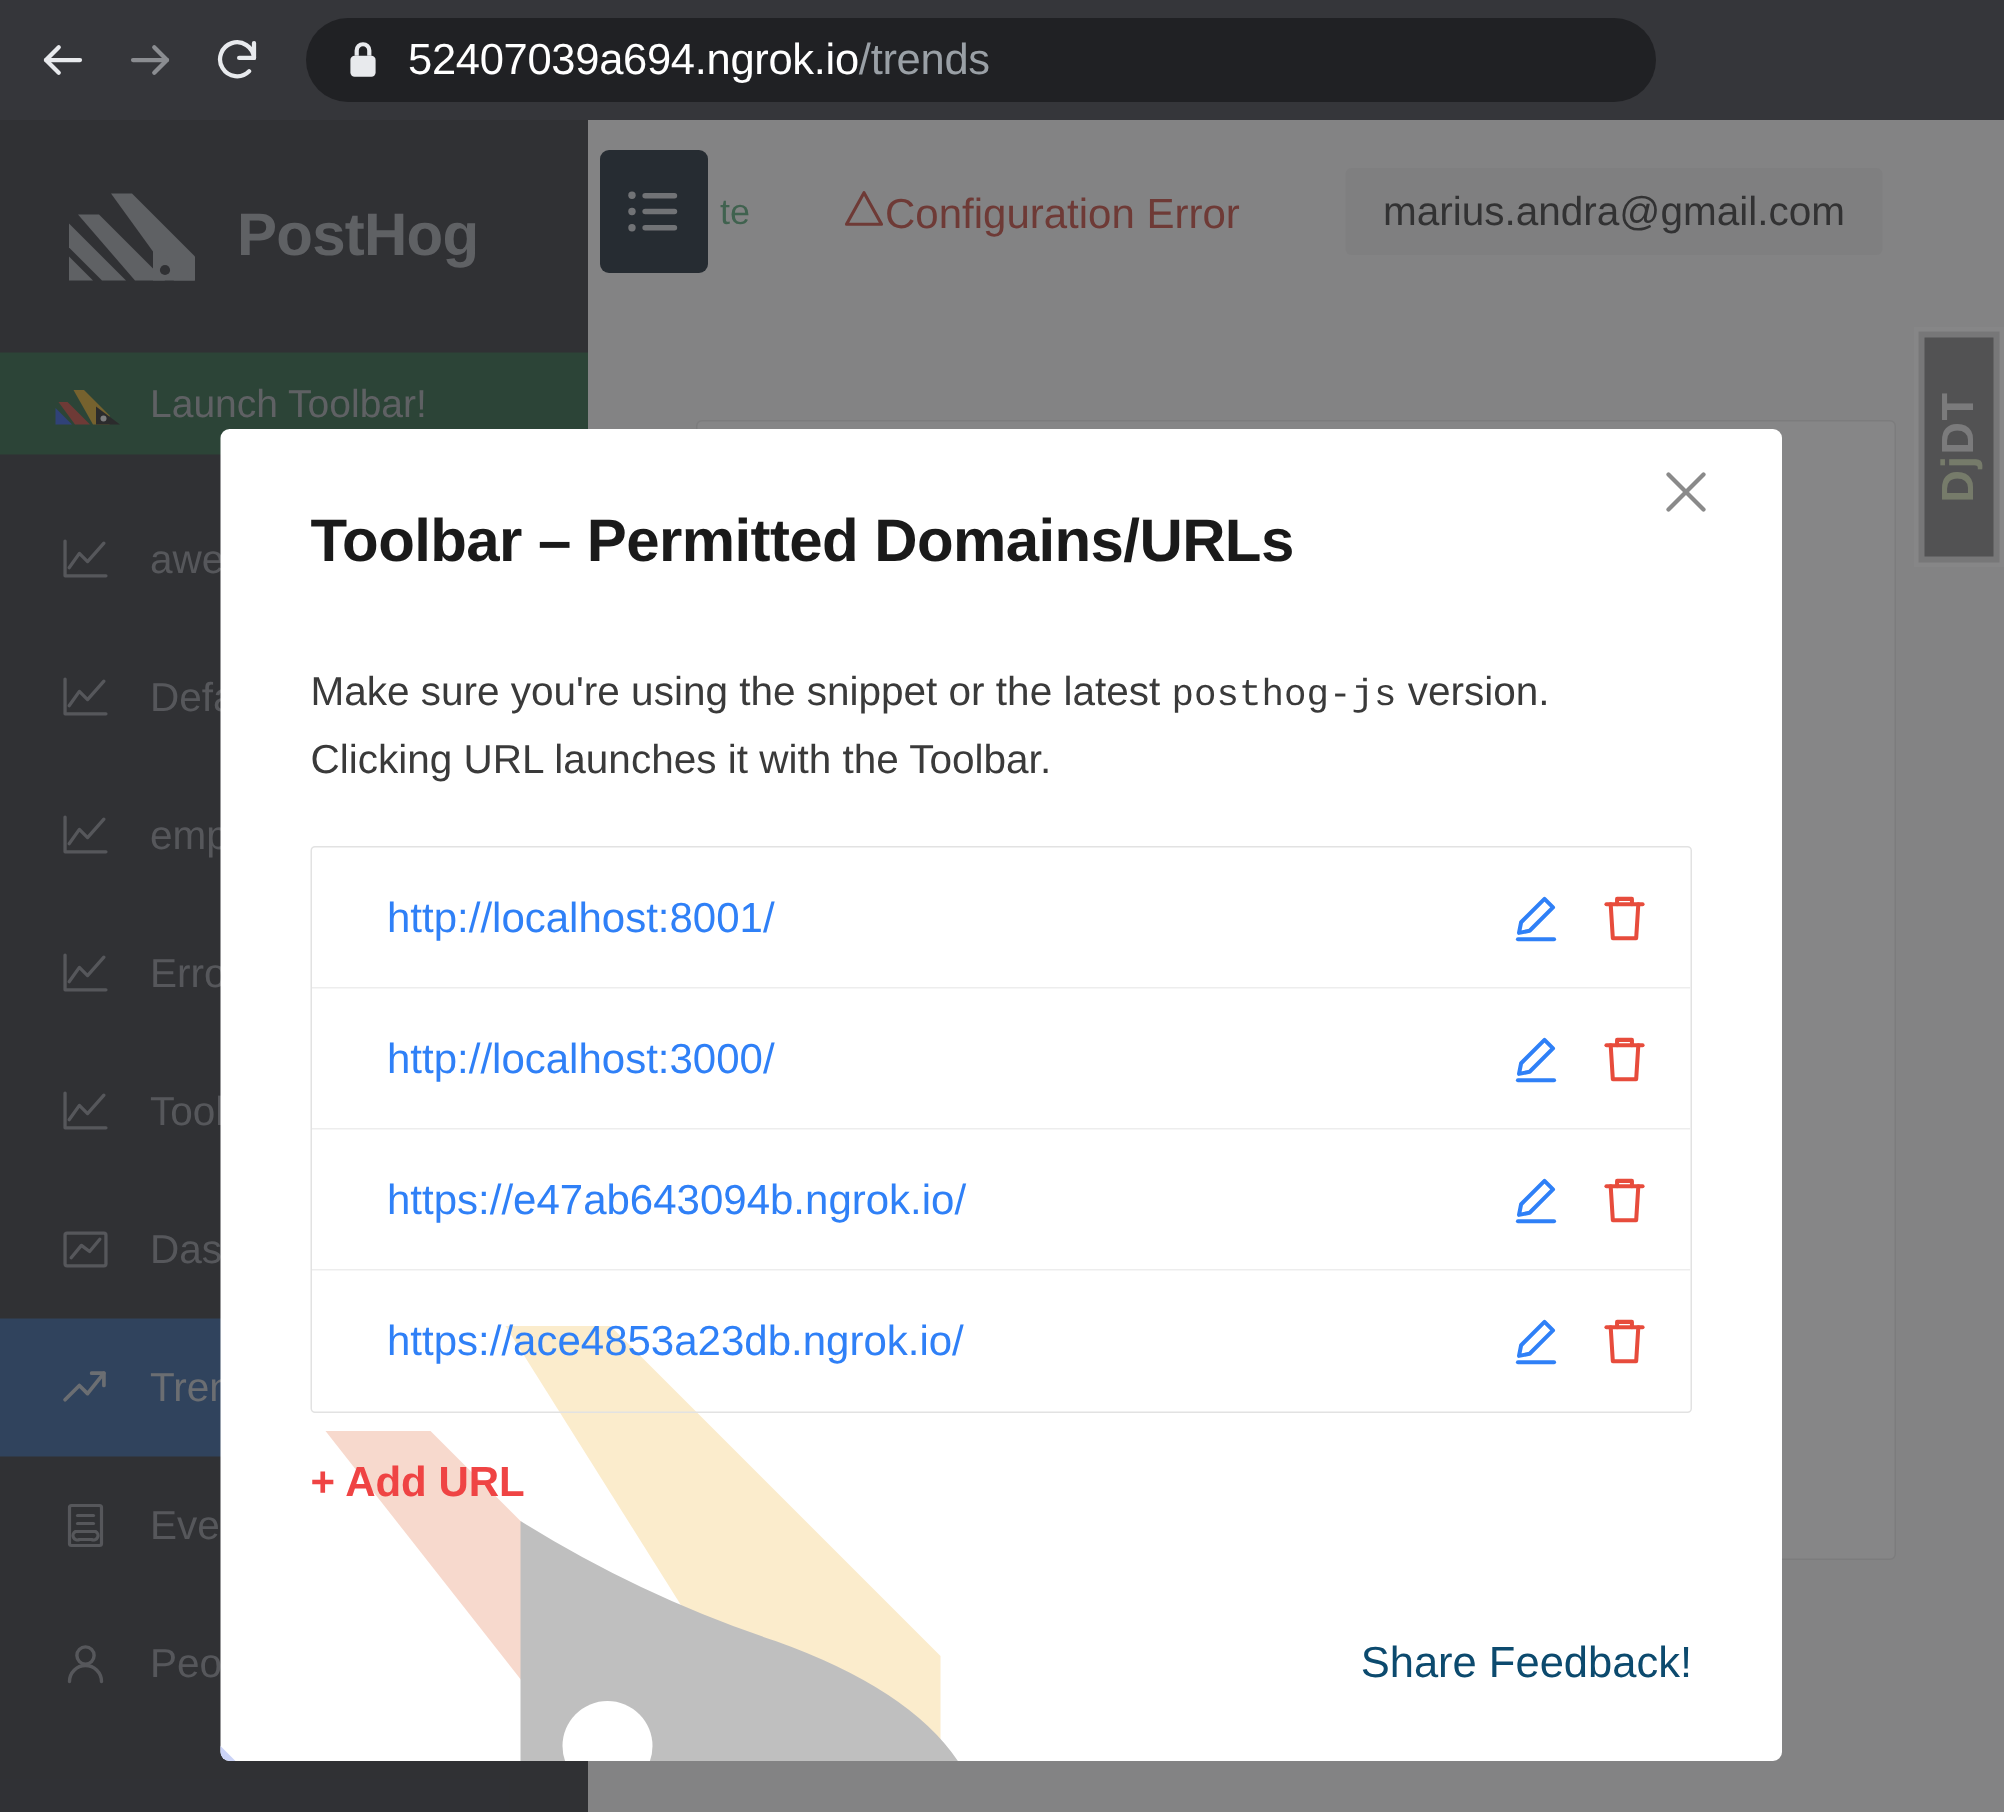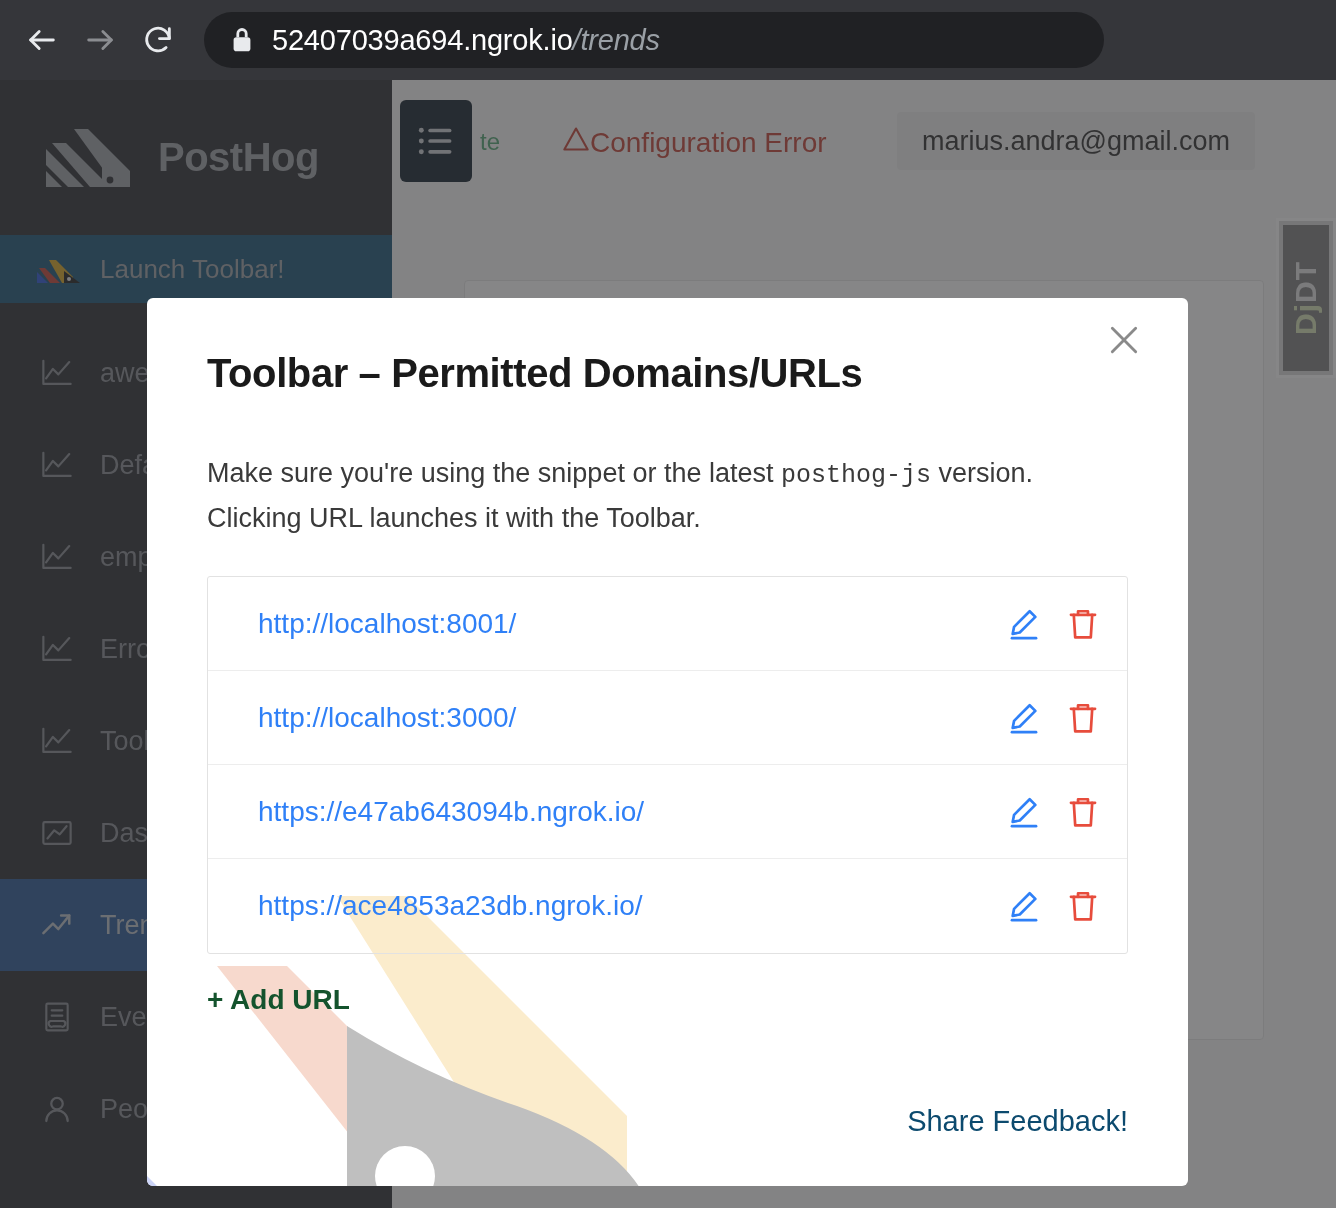--- a/index.html
+++ b/index.html
@@ -26,40 +26,40 @@
     margin-left: 12px; height: 56px; flex: 0 0 auto;
     min-width: 900px;
     background: #202124; border-radius: 28px;
     display: flex; align-items: center; padding: 0 26px;
   }
   .lock-icon { margin-right: 18px; display: flex; align-items: center; }
   .url-text {
     color: #ffffff; font-size: 29px; letter-spacing: -0.2px;
     white-space: nowrap; font-family: "Liberation Sans", sans-serif;
   }
-  .url-text .path { color: #9aa0a6; font-style: italic; }
+  .url-text .path { color: #9aa0a6; }
 
   
   .app { position: absolute; left: 0; top: 80px; width: 1336px; height: 1128px; overflow: hidden; }
 
   
   .sidebar {
     position: absolute; left: 0; top: 0; width: 392px; height: 1128px;
     background: #1d2026;
   }
   .brand {
     height: 155px; display: flex; align-items: center; padding-left: 44px;
     background: #1d2026;
   }
   .brand-logo { width: 86px; height: 62px; margin-right: 28px; }
   .brand-name { color: #9a9da3; font-size: 40px; font-weight: bold; letter-spacing: -0.5px; }
 
   .launch-row {
     height: 68px; display: flex; align-items: center; padding-left: 36px;
-    background: #0c4a6e;
+    background: #14532d;
   }
   .launch-logo { width: 44px; height: 30px; margin-right: 20px; }
   .launch-label { color: #9a9da3; font-size: 26px; }
 
   .nav-list { padding-top: 24px; }
   .nav-item {
     height: 92px; display: flex; align-items: center; padding-left: 40px;
     color: #81858c; font-size: 27px; white-space: nowrap;
   }
   .nav-item.active { background: #1f5090; color: #b9bfc7; }
@@ -117,21 +117,21 @@
   .djdt-dt { color: #e3e3e3; }
 
   
   .overlay {
     position: absolute; left: 0; top: 0; width: 1336px; height: 1128px;
     background: rgba(60,60,62,0.62); z-index: 5;
   }
 
   
   .modal {
-    position: absolute; left: 147px; top: 218px; width: 1041px; height: 888px;
+    position: absolute; left: 147px; top: 206px; width: 1041px; height: 888px;
     background: #ffffff; border-radius: 6px; z-index: 6; overflow: hidden;
   }
   .watermark {
     position: absolute; left: -110px; bottom: -60px;
     width: 620px; height: 470px; opacity: 1; pointer-events: none;
   }
   .modal-inner { position: relative; z-index: 2; padding: 0 60px; height: 100%; }
   .modal-close {
     position: absolute; right: 38px; top: 18px;
     width: 52px; height: 52px; display: flex; align-items: center; justify-content: center;
@@ -153,21 +153,21 @@
   .url-row {
     height: 94px; display: flex; align-items: center;
     padding: 0 28px 0 50px; border-bottom: 1px solid #ededed;
   }
   .url-row:last-child { border-bottom: none; text-align: right; }
   .url-link { color: #2f80f7; font-size: 28px; cursor: pointer; }
   .row-actions { margin-left: auto; display: flex; align-items: center; gap: 26px; }
   .icon-btn { cursor: pointer; display: flex; align-items: center; }
 
   .add-url {
-    margin-top: 30px; color: #14532d; font-size: 28px; font-weight: bold;
+    margin-top: 30px; color: #ef4444; font-size: 28px; font-weight: bold;
     cursor: pointer; display: inline-block;
   }
   .feedback {
     position: absolute; right: 60px; bottom: 48px;
     color: #0c4a6e; font-size: 29px; cursor: pointer; z-index: 3;
   }
 </style>
 </head>
 <body>
 

